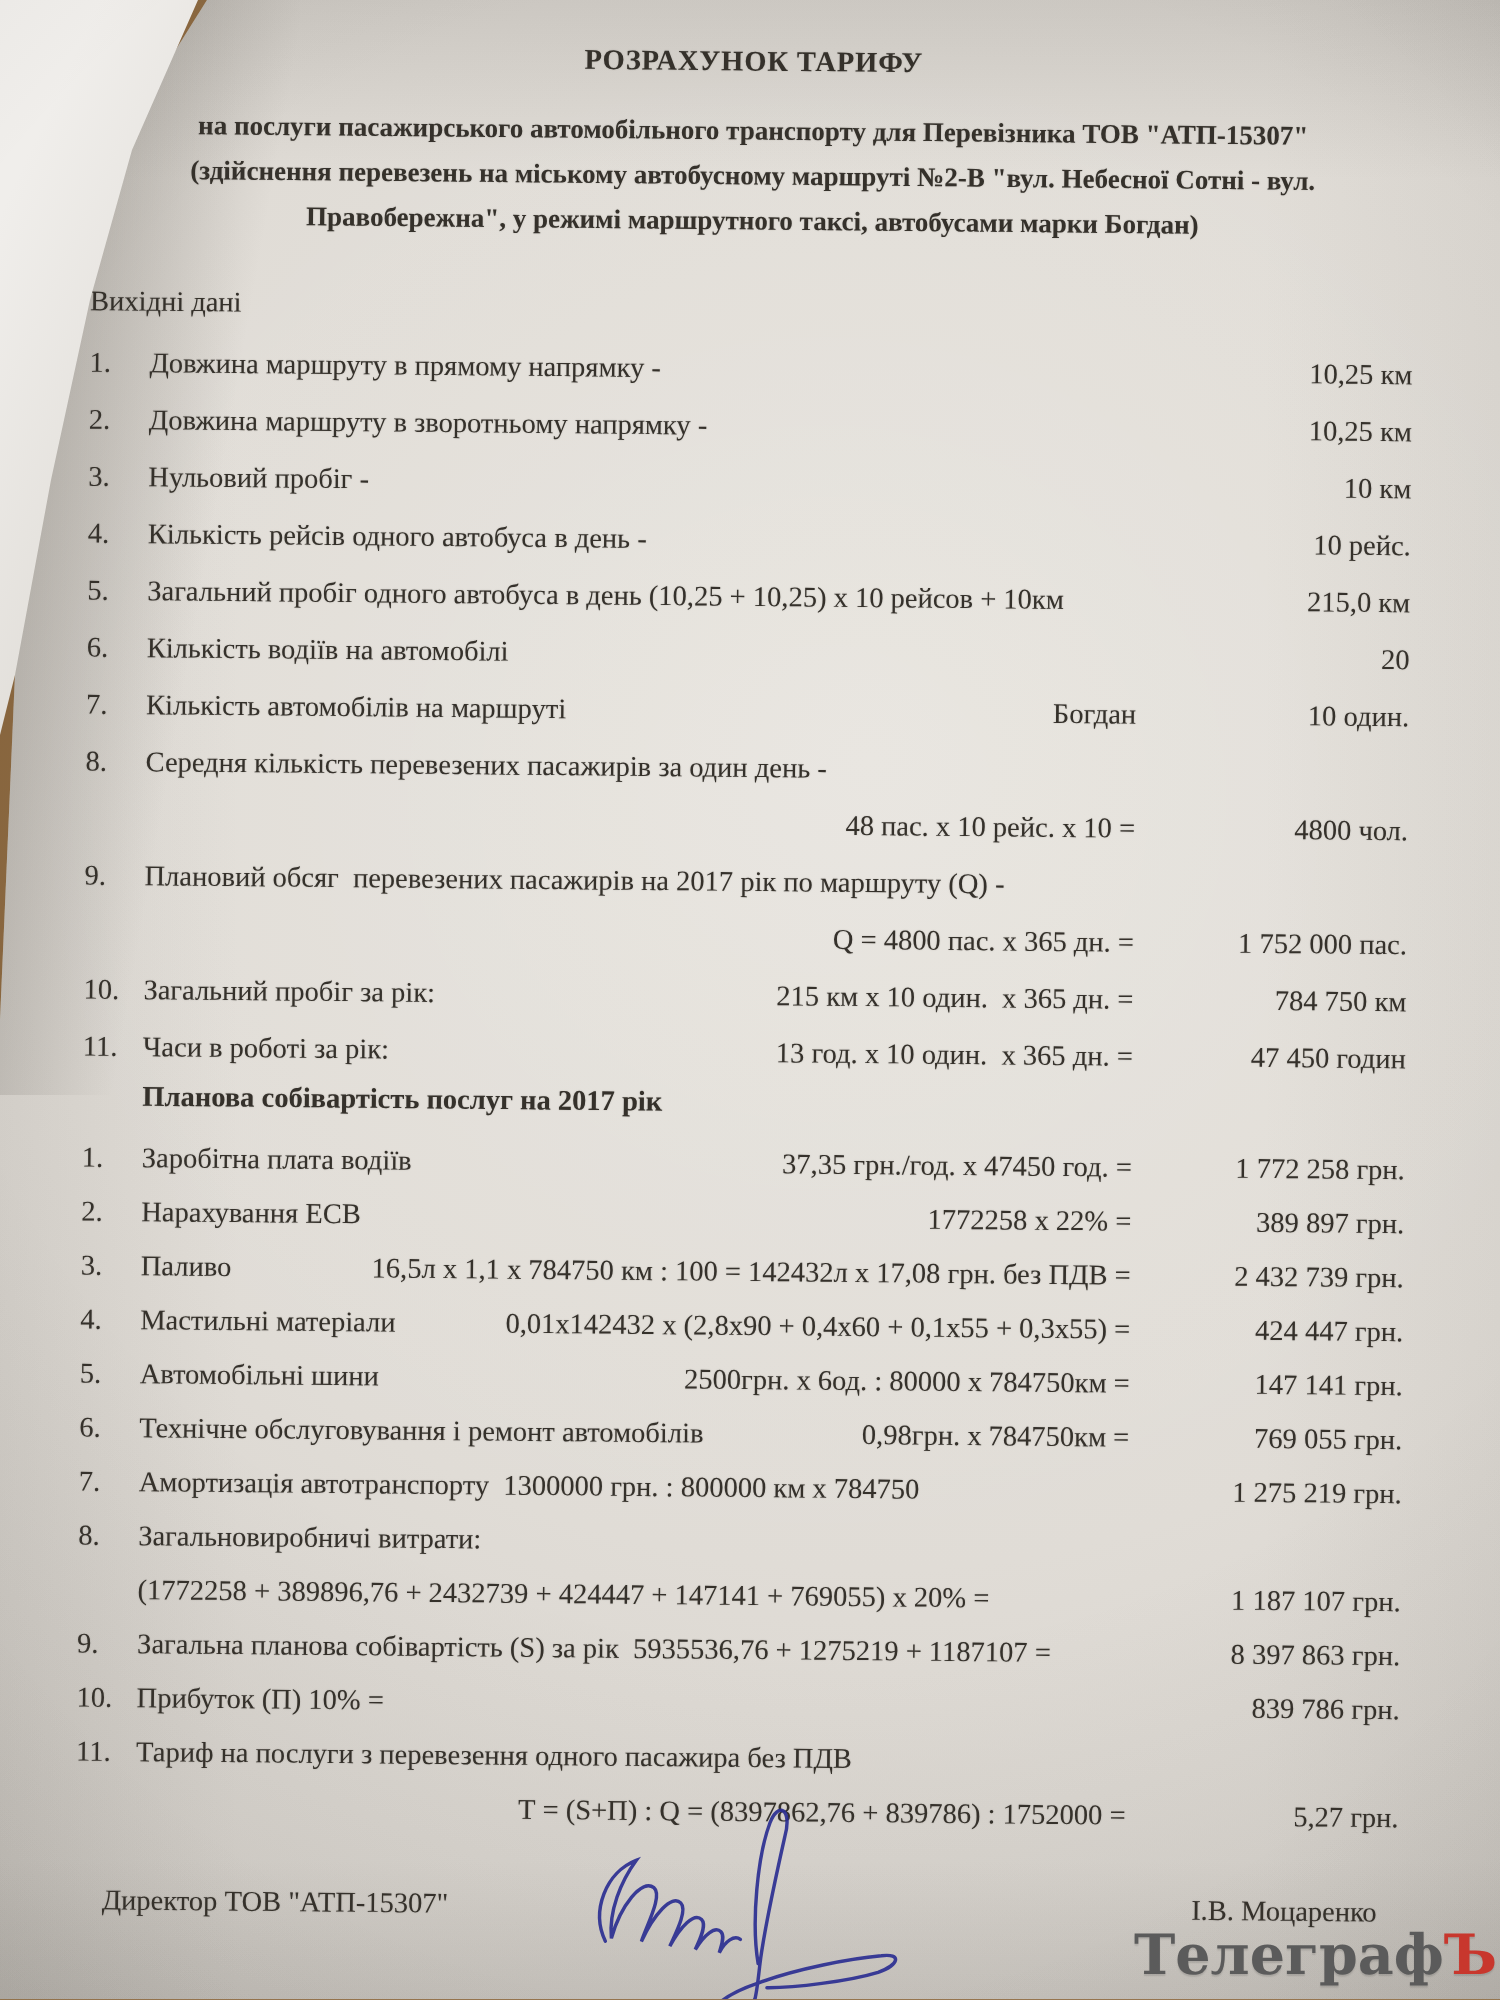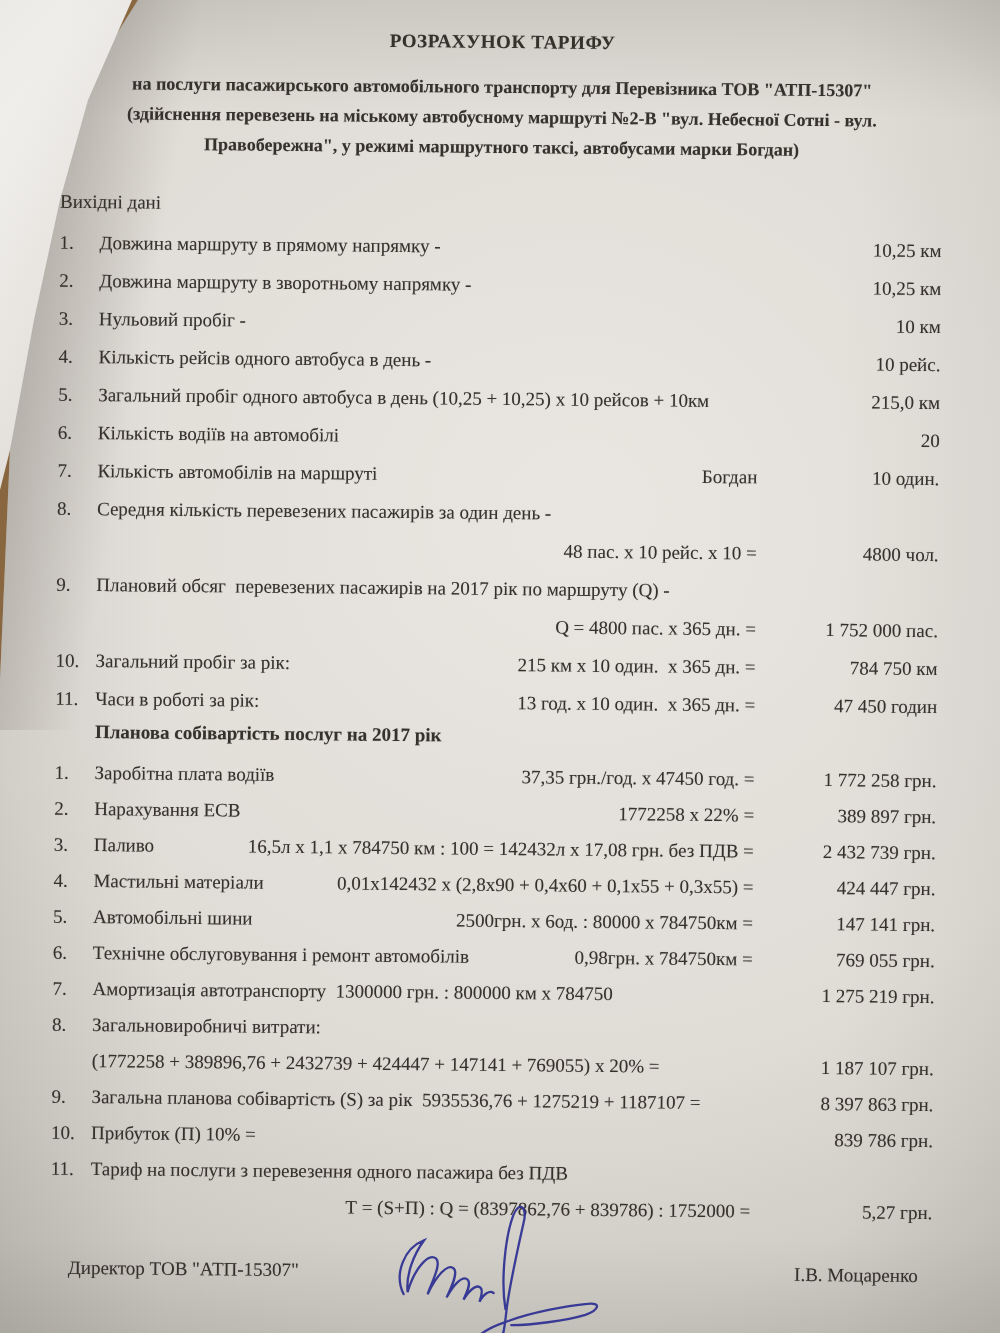--- a/index.html
+++ b/index.html
@@ -259,13 +259,14 @@
           </g>
         </svg>
         <span class="f-right">І.В. Моцаренко</span>
       </div>
     </div>
   </div>
 
   <div class="lifted"></div>
   <div class="vignette"></div>
 
+  <div class="watermark"><span>Телеграф</span><span class="wm-red">Ъ</span></div>
 </div>
 
 </body></html>

